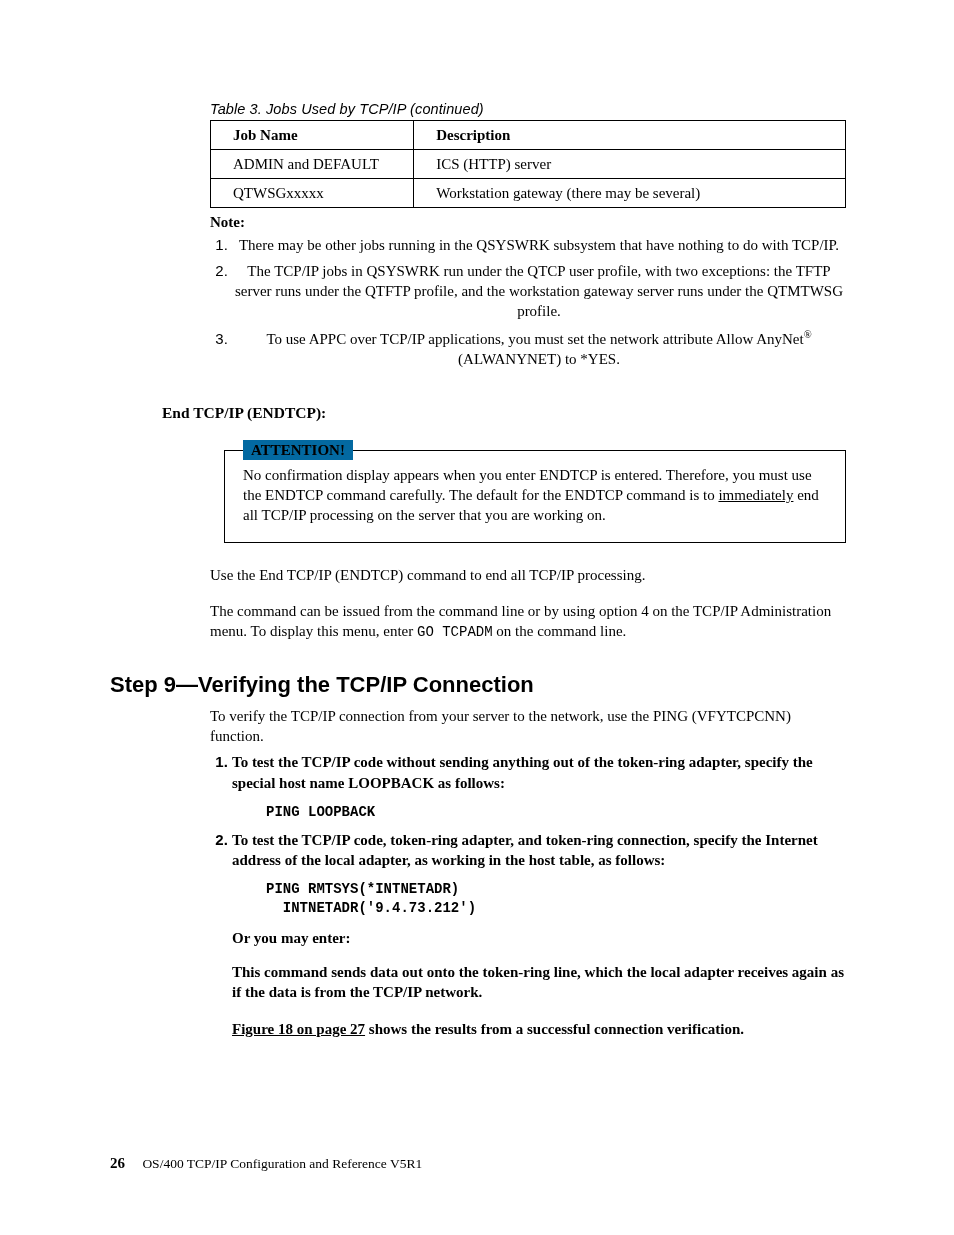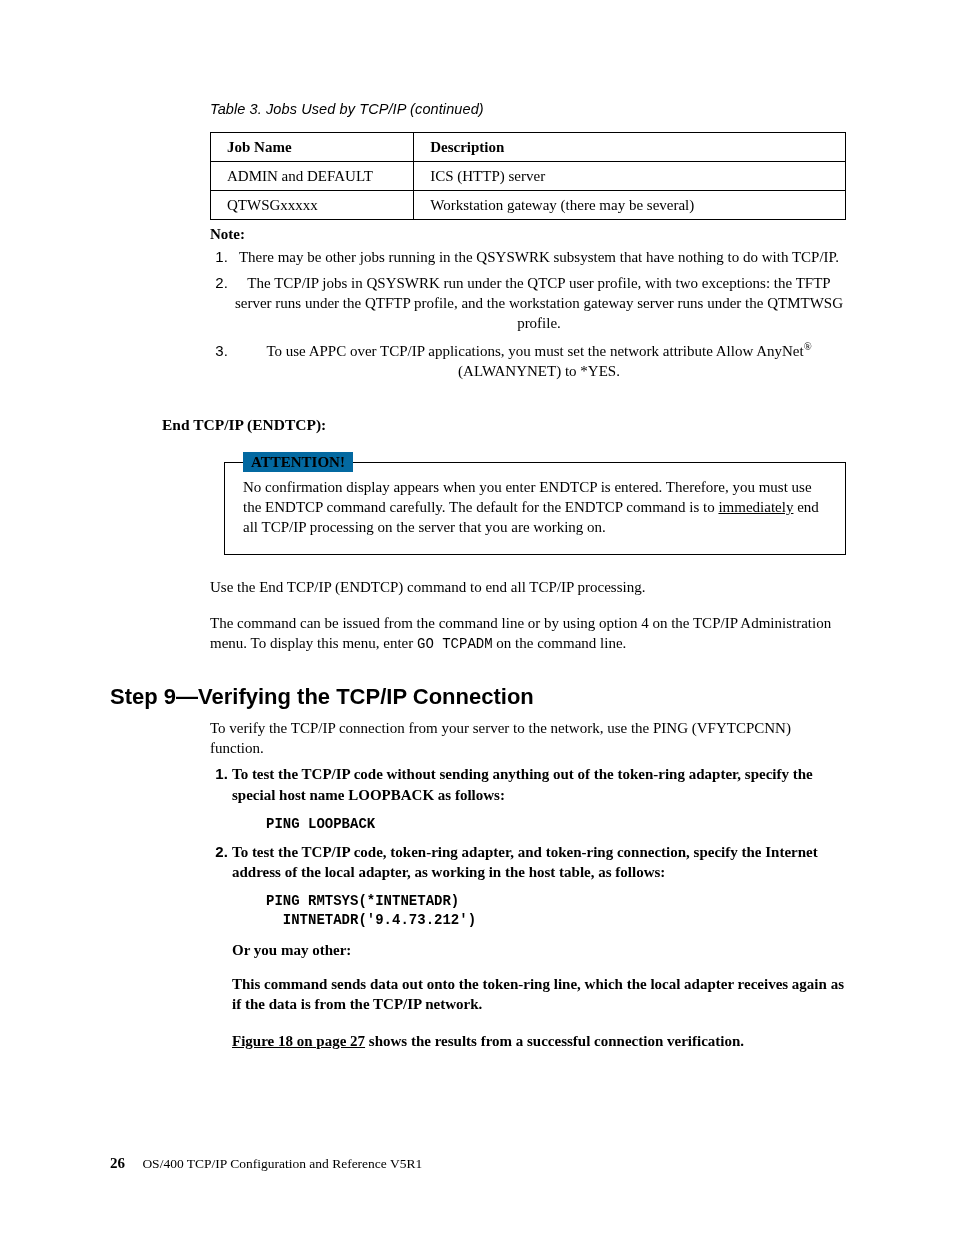--- a/index.html
+++ b/index.html
@@ -16,34 +16,34 @@
   }
   .page {
     padding: 100px 108px 0 210px;
     box-sizing: border-box;
     height: 100%;
     position: relative;
   }
   .table-caption {
     font-style: italic;
     font-size: 14.5px;
-    margin-bottom: 12px;
+    margin-bottom: 0;
     font-family: "Helvetica", Arial, sans-serif;
     font-weight: 400;
     letter-spacing: 0.1px;
   }
   table.jobs {
     width: 100%;
     border-collapse: collapse;
     font-size: 15px;
     margin-bottom: 4px;
   }
   table.jobs th, table.jobs td {
     border: 1px solid #000;
-    padding: 4px 16px;
+    padding: 4px 22px;
     text-align: left;
     vertical-align: top;
   }
   table.jobs th {
     font-weight: bold;
   }
   .note-heading {
     font-weight: bold;
     font-size: 15px;
     margin-top: 4px;
@@ -192,21 +192,21 @@
   <ol class="steps">
     <li>
       <span class="li-body">To test the TCP/IP code without sending anything out of the token-ring adapter, specify the special host name LOOPBACK as follows:</span>
       <pre class="codeblock block">PING LOOPBACK</pre>
     </li>
     <li>
       <span class="li-body">To test the TCP/IP code, token-ring adapter, and token-ring connection, specify the Internet address of the local adapter, as working in the host table, as follows:</span>
       <pre class="codeblock block">PING RMTSYS(*INTNETADR)
   INTNETADR('9.4.73.212')</pre>
 
-      <p class="para" style="margin-top:10px;margin-bottom:4px">Or you may other:</p>
+      <p class="para" style="margin-top:10px;margin-bottom:4px">Or you may enter:</p>
 
       <p class="para" style="margin-top:14px">This command sends data out onto the token-ring line, which the local adapter receives again as if the data is from the TCP/IP network.</p>
 
       <p class="para" style="margin-top:14px;margin-bottom:0">
         <span class="xref">Figure 18 on page 27</span><span> shows the results from a successful connection verification.</span>
       </p>
     </li>
   </ol>
 
 </div>

